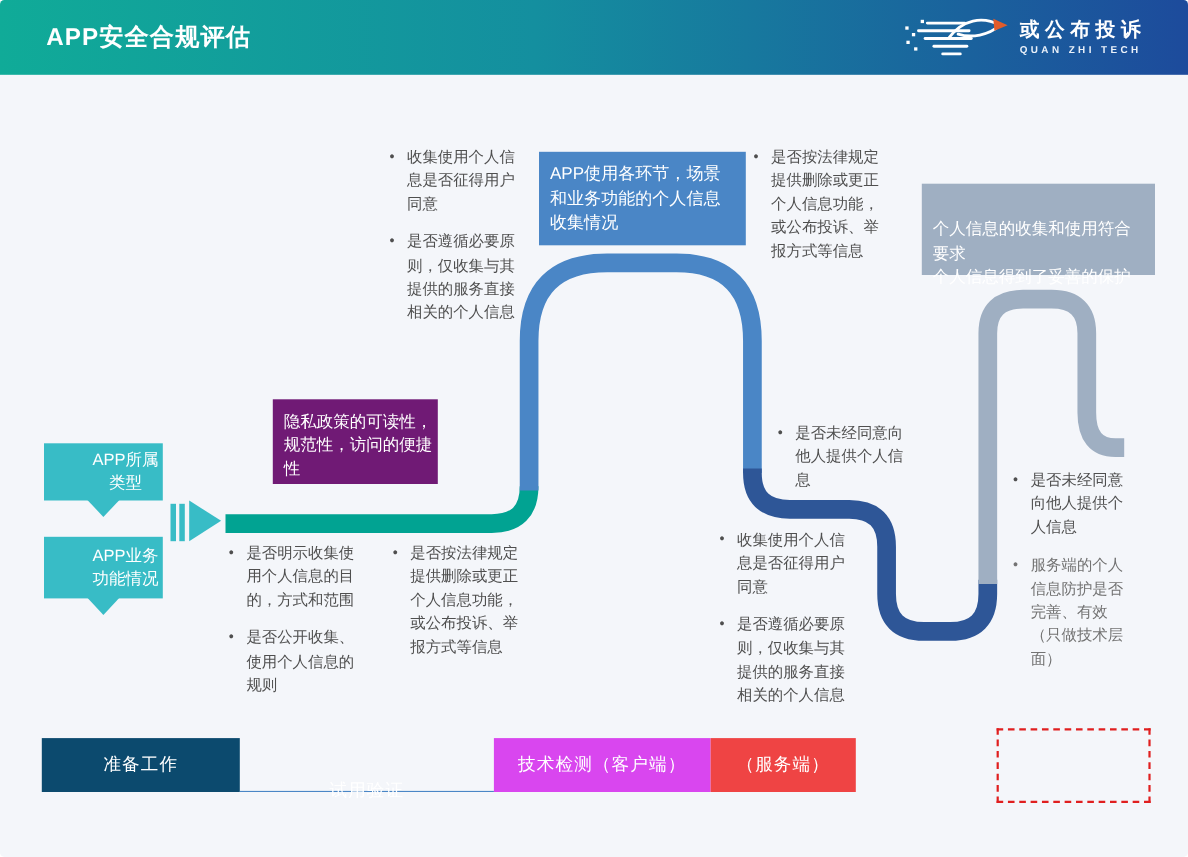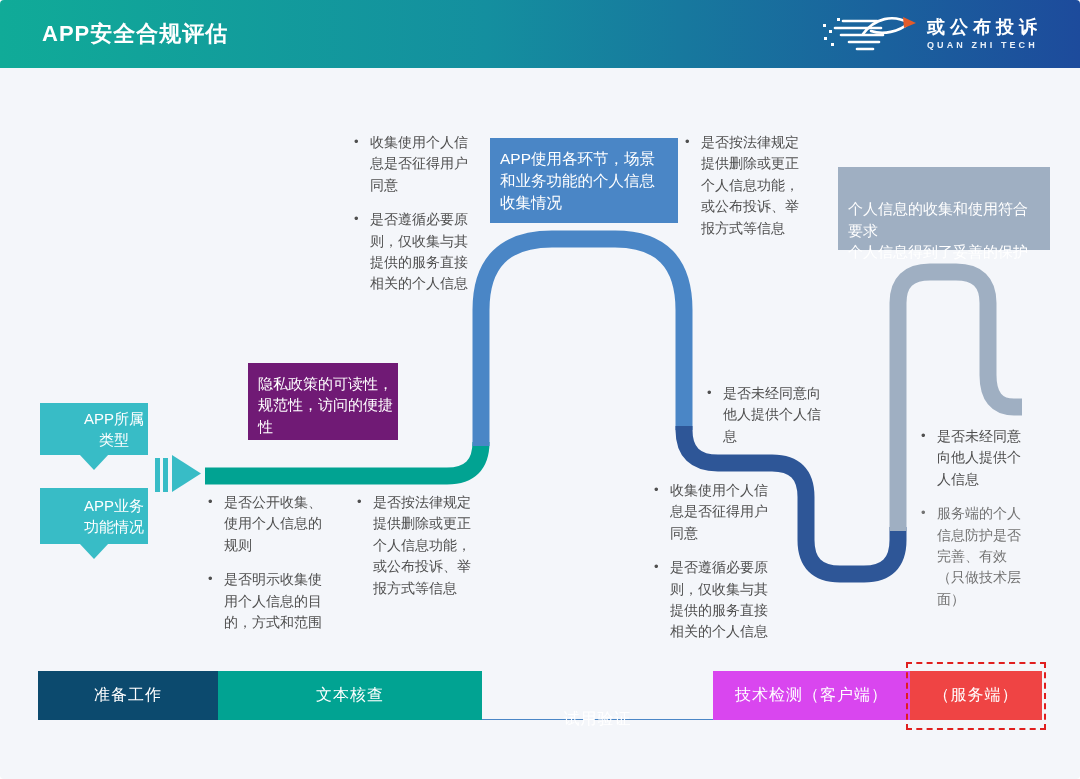--- a/index.html
+++ b/index.html
@@ -134,22 +134,22 @@
   <ul class="bullets" style="left:353px; top:132px; width:117px;">
     <li>收集使用个人信息是否征得用户同意</li>
     <li>是否遵循必要原则，仅收集与其提供的服务直接相关的个人信息</li>
   </ul>
 
   <ul class="bullets" style="left:684px; top:132px; width:117px;">
     <li>是否按法律规定提供删除或更正个人信息功能，或公布投诉、举报方式等信息</li>
   </ul>
 
   <ul class="bullets" style="left:207px; top:492px; width:121px;">
+    <li>是否明示收集使用个人信息的目的，方式和范围</li>
     <li>是否公开收集、使用个人信息的规则</li>
-    <li>是否明示收集使用个人信息的目的，方式和范围</li>
   </ul>
 
   <ul class="bullets" style="left:356px; top:492px; width:117px;">
     <li>是否按法律规定提供删除或更正个人信息功能，或公布投诉、举报方式等信息</li>
   </ul>
 
   <ul class="bullets" style="left:706px; top:383px; width:117px;">
     <li>是否未经同意向他人提供个人信息</li>
   </ul>
 
@@ -160,23 +160,20 @@
 
   <ul class="bullets" style="left:920px; top:426px; width:101px;">
     <li>是否未经同意向他人提供个人信息</li>
     <li class="red">服务端的个人信息防护是否完善、有效（只做技术层面）</li>
   </ul>
 
   <div class="stagebar">
     <div class="stage stage-0">
       <span>准备工作</span>
     </div>
-    <div class="stage stage-1">
-      <span>文本核查</span>
-    </div>
     <div class="stage stage-2">
       <span>试用验证</span>
     </div>
     <div class="stage stage-3">
       <span>技术检测（客户端）</span>
     </div>
     <div class="stage stage-4">
       <span>（服务端）</span>
     </div>
   </div>

